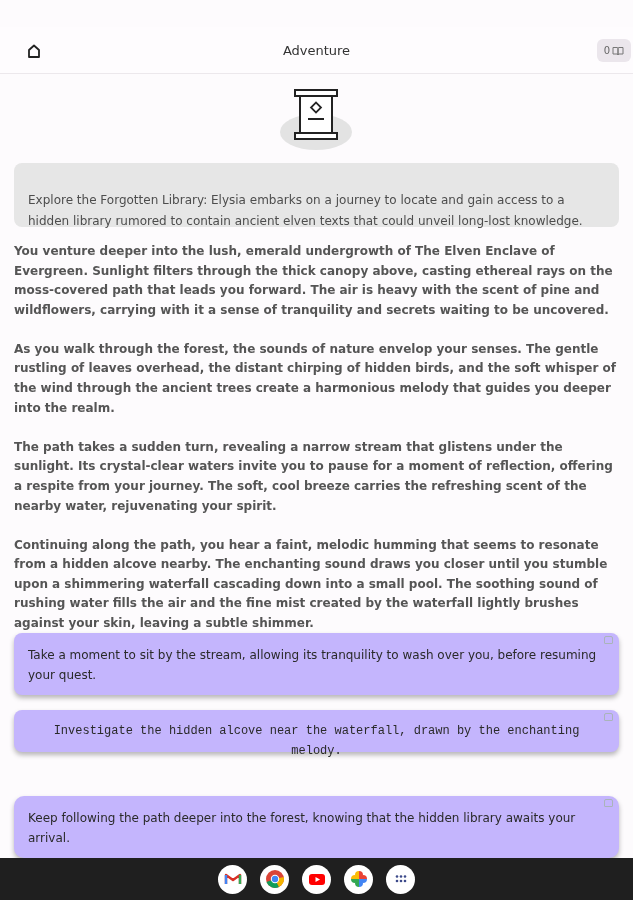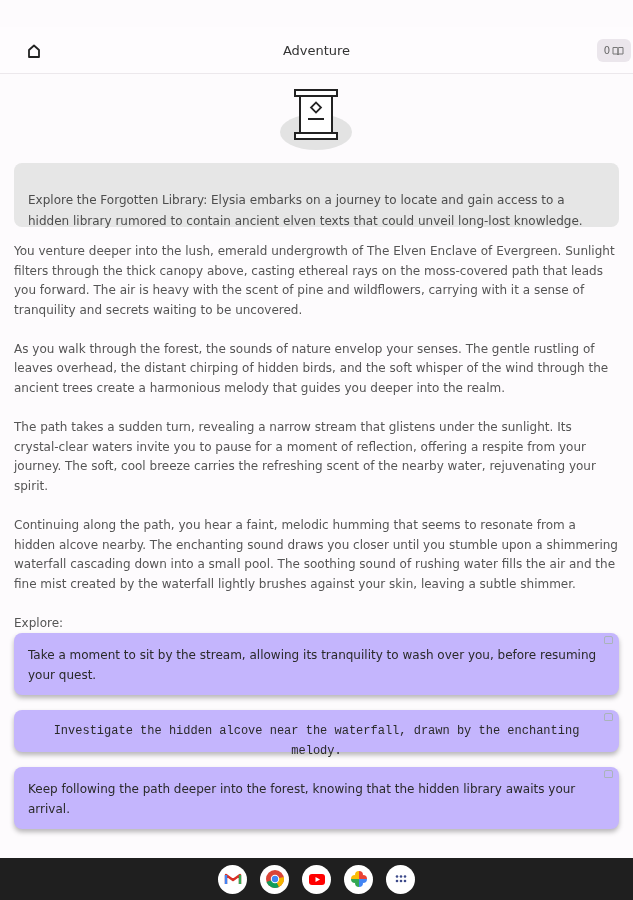--- a/index.html
+++ b/index.html
@@ -24,21 +24,21 @@
 
   .content { position: absolute; top: 64px; left: 0; width: 633px; height: 794px; overflow: hidden; }
 
   .scroll-art { position: absolute; left: 278px; top: 22px; width: 76px; height: 66px; }
   .scroll-art .shadow { position: absolute; left: 2px; top: 28px; width: 72px; height: 36px; background: #e3e3e3; border-radius: 50%; }
   .scroll-art svg { position: absolute; left: 14px; top: 2px; width: 48px; height: 54px; }
 
   .quest-box { position: absolute; left: 14px; top: 99px; width: 605px; height: 64px; background: #e6e6e6; border-radius: 8px; padding: 27px 14px; font-size: 12px; line-height: 21px; color: #4d4d4d; }
 
   .narrative { position: absolute; left: 14px; top: 178px; width: 606px; font-size: 12px; line-height: 19.6px; color: #555; }
-  .narrative p { margin-bottom: 19.5px; }
+  .narrative p { margin-bottom: 19.5px; font-weight: bold; }
   .options-label { margin-top: 0; }
 
   .option { position: absolute; left: 14px; width: 605px; background: #c4b5fd; border-radius: 8px; box-shadow: 0 3px 5px rgba(0,0,0,0.28); padding: 12px 14px; font-size: 12px; line-height: 20px; color: #2a2a2a; }
   .option .text { display: block; }
   .option.centered .text { text-align: center; }
   .option .mark-icon { position: absolute; right: 6px; top: 3px; width: 9px; height: 8px; border: 1.2px solid #aab4ba; border-radius: 2px 2px 1px 1px; }
 
   .nav-bar { position: absolute; top: 858px; left: 0; width: 633px; height: 42px; background: #1f1f1f; display: flex; align-items: center; justify-content: center; gap: 13px; }
   .nav-app { width: 29px; height: 29px; border-radius: 50%; background: #fff; display: flex; align-items: center; justify-content: center; }
   .nav-app svg { width: 20px; height: 20px; }
@@ -100,21 +100,21 @@
   <div class="option" style="top:569px; height:62px;">
     <span class="mark-icon"></span>
     <span class="text">Take a moment to sit by the stream, allowing its tranquility to wash over you, before resuming your quest.</span>
   </div>
 
   <div class="option centered" style="top:646px; height:42px; padding-top:11px;font-family:Liberation Mono, monospace;">
     <span class="mark-icon"></span>
     <span class="text">Investigate the hidden alcove near the waterfall, drawn by the enchanting melody.</span>
   </div>
 
-  <div class="option" style="top:703px; height:62px;">
+  <div class="option" style="top:732px; height:62px;border-radius:10px;">
     <span class="mark-icon"></span>
     <span class="text">Keep following the path deeper into the forest, knowing that the hidden library awaits your arrival.</span>
   </div>
 </div>
 
 <div class="nav-bar">
   <div class="nav-app">
     <svg viewBox="0 0 20 20">
       <path d="M3 15 V6 L10 11 L17 6 V15" fill="none" stroke="#d93025" stroke-width="2.4" stroke-linejoin="round"></path>
       <path d="M3 6 V15" stroke="#4285f4" stroke-width="2.4"></path>

